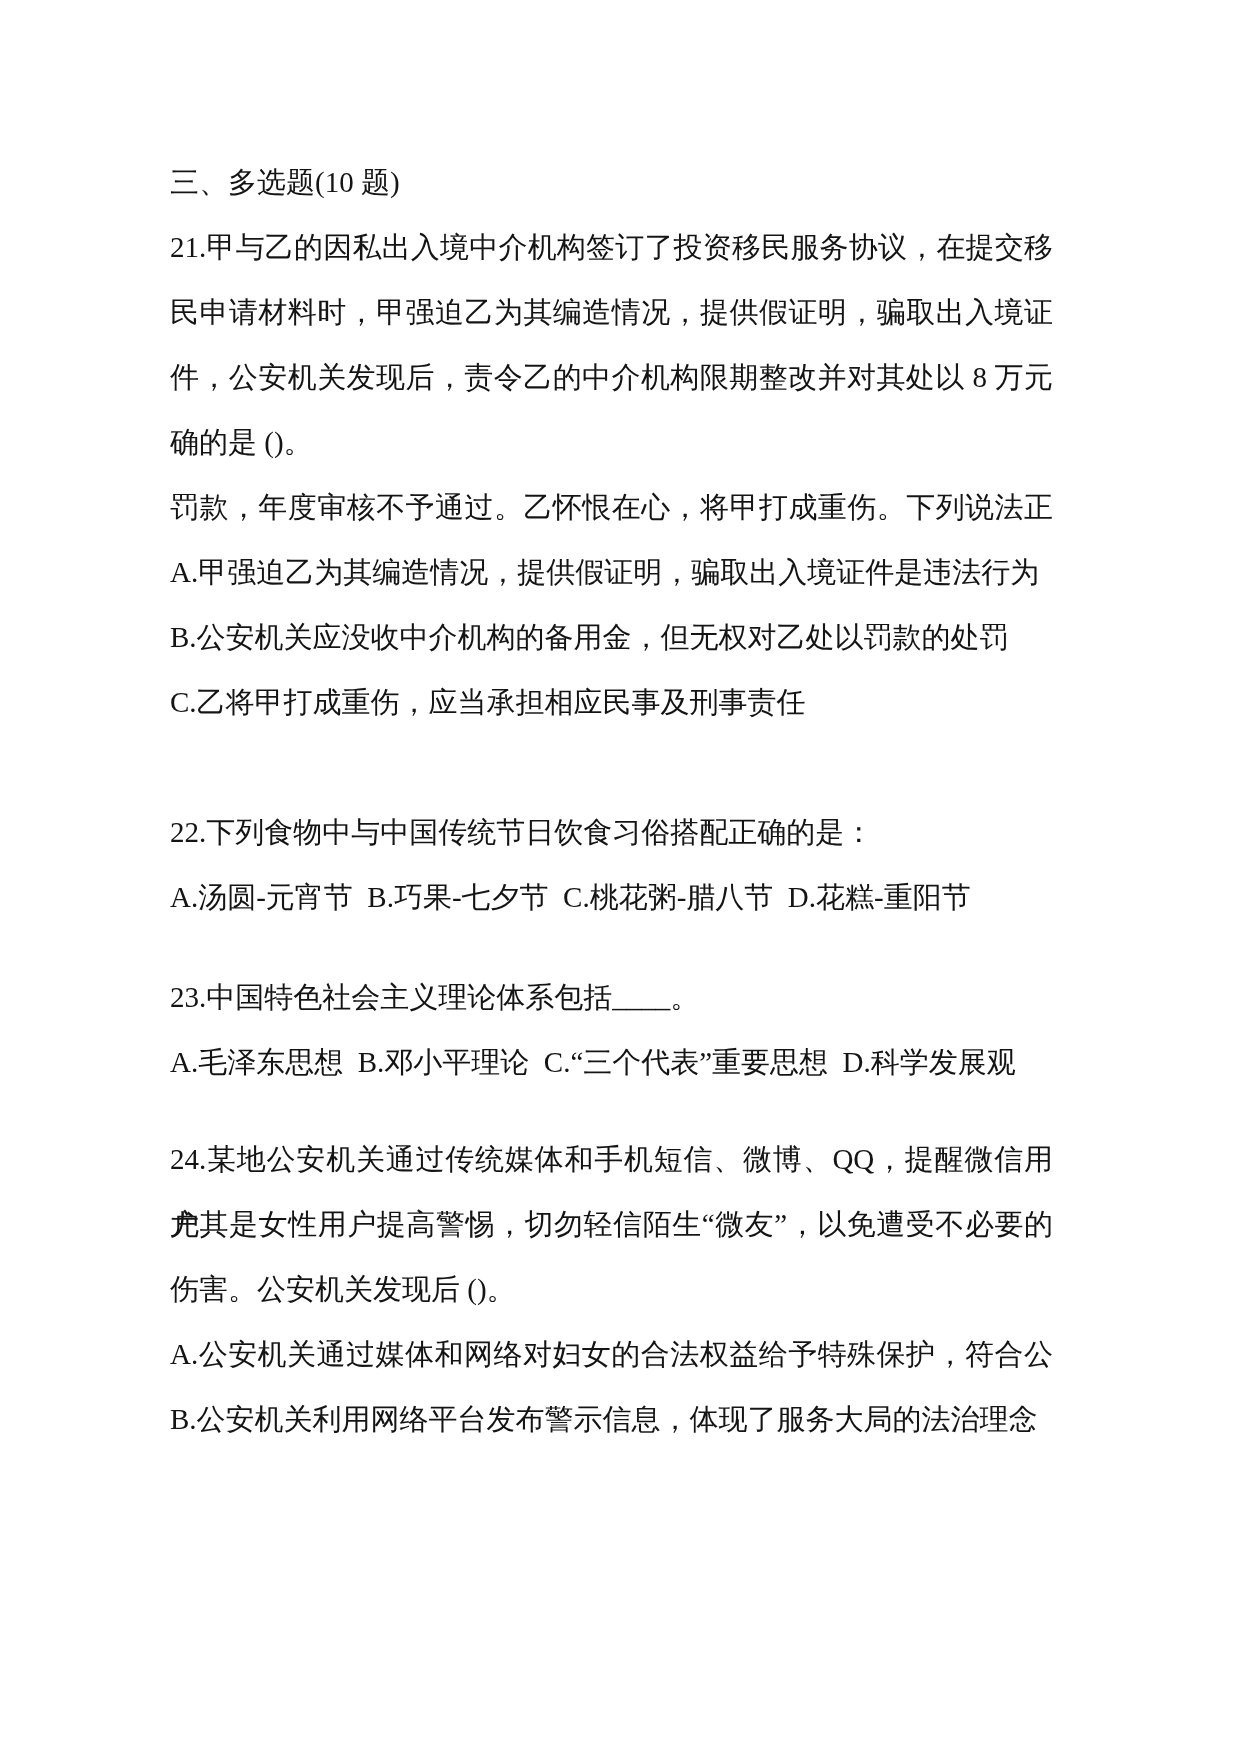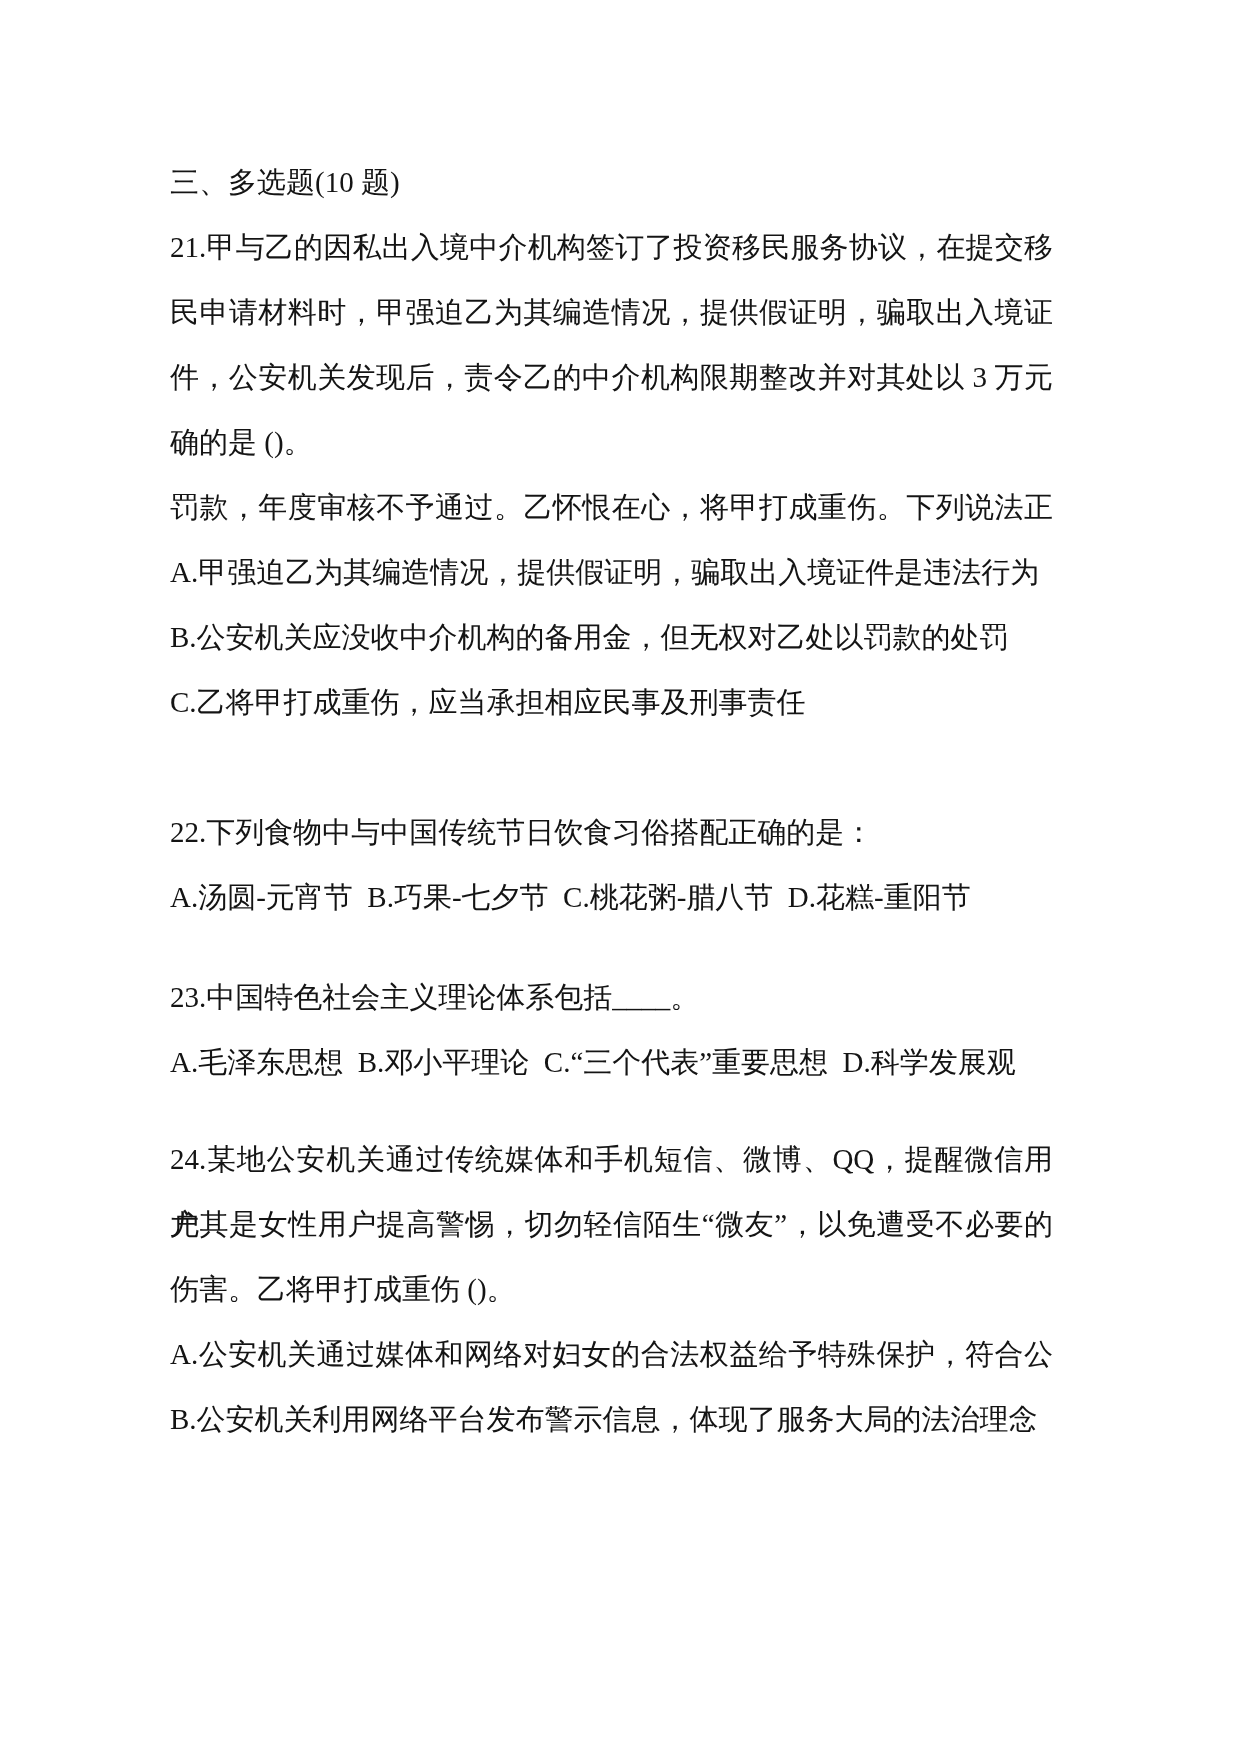--- a/index.html
+++ b/index.html
@@ -42,40 +42,40 @@
 <body>
 
 <div class="page">
   <div class="content">
 
     <div class="line">三、多选题(10 题)</div>
 
     <section>
       <div class="line just">21.甲与乙的因私出入境中介机构签订了投资移民服务协议，在提交移</div>
       <div class="line just">民申请材料时，甲强迫乙为其编造情况，提供假证明，骗取出入境证</div>
-      <div class="line just">件，公安机关发现后，责令乙的中介机构限期整改并对其处以 3 万元</div>
+      <div class="line just">件，公安机关发现后，责令乙的中介机构限期整改并对其处以 8 万元</div>
       <div class="line">确的是 ()。</div>
       <div class="line just">罚款，年度审核不予通过。乙怀恨在心，将甲打成重伤。下列说法正</div>
       <div class="line">A.甲强迫乙为其编造情况，提供假证明，骗取出入境证件是违法行为</div>
       <div class="line">B.公安机关应没收中介机构的备用金，但无权对乙处以罚款的处罚</div>
       <div class="line">C.乙将甲打成重伤，应当承担相应民事及刑事责任</div>
     </section>
 
     <section class="q22">
       <div class="line">22.下列食物中与中国传统节日饮食习俗搭配正确的是：</div>
       <div class="line">A.汤圆-元宵节  B.巧果-七夕节  C.桃花粥-腊八节  D.花糕-重阳节</div>
     </section>
 
     <section class="q23">
       <div class="line">23.中国特色社会主义理论体系包括____。</div>
       <div class="line">A.毛泽东思想  B.邓小平理论  C.“三个代表”重要思想  D.科学发展观</div>
     </section>
 
     <section class="q24">
       <div class="line just">24.某地公安机关通过传统媒体和手机短信、微博、QQ，提醒微信用户</div>
       <div class="line just">尤其是女性用户提高警惕，切勿轻信陌生“微友”，以免遭受不必要的</div>
-      <div class="line">伤害。乙将甲打成重伤 ()。</div>
+      <div class="line">伤害。公安机关发现后 ()。</div>
       <div class="line just">A.公安机关通过媒体和网络对妇女的合法权益给予特殊保护，符合公</div>
       <div class="line">B.公安机关利用网络平台发布警示信息，体现了服务大局的法治理念</div>
     </section>
 
   </div>
 </div>
 
 </body></html>

